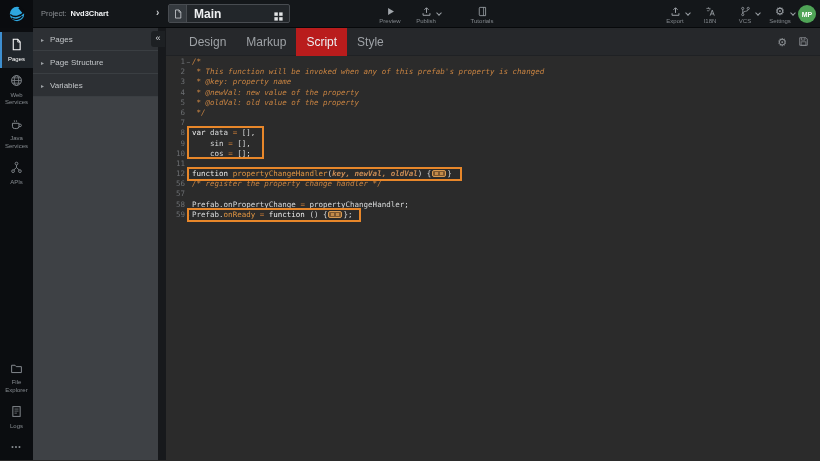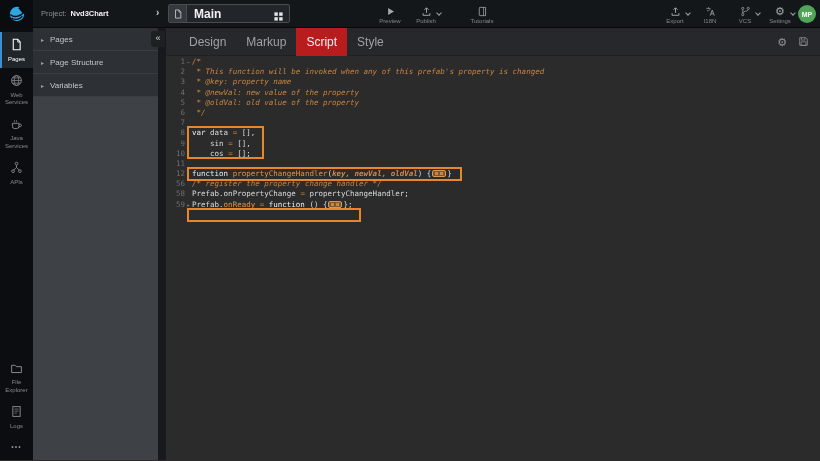--- a/index.html
+++ b/index.html
@@ -334,20 +334,25 @@
           <span class="gut">12</span>
           <span class="fold">▸</span>
           <span class="ctext"><span class="tk-kw">function</span><span class="tk-fn"> propertyChangeHandler</span><span class="tk-plain">(</span><span class="tk-param">key, newVal, oldVal</span><span class="tk-plain">) {</span><span class="widgetbox"></span><span class="tk-plain">}</span></span>
         </div>
         <div class="crow">
           <span class="gut">56</span>
           <span class="fold"></span>
           <span class="ctext"><span class="tk-comment">/* register the property change handler */</span></span>
         </div>
         <div class="crow">
+          <span class="gut">57</span>
+          <span class="fold"></span>
+          <span class="ctext"></span>
+        </div>
+        <div class="crow">
           <span class="gut">58</span>
           <span class="fold"></span>
           <span class="ctext"><span class="tk-plain">Prefab.onPropertyChange </span><span class="tk-op">=</span><span class="tk-plain"> propertyChangeHandler;</span></span>
         </div>
         <div class="crow">
           <span class="gut">59</span>
           <span class="fold">▸</span>
           <span class="ctext"><span class="tk-plain">Prefab.</span><span class="tk-fn">onReady</span><span class="tk-plain"> </span><span class="tk-op">=</span><span class="tk-kw"> function</span><span class="tk-plain"> () {</span><span class="widgetbox"></span><span class="tk-plain">};</span></span>
         </div>
       </div>

